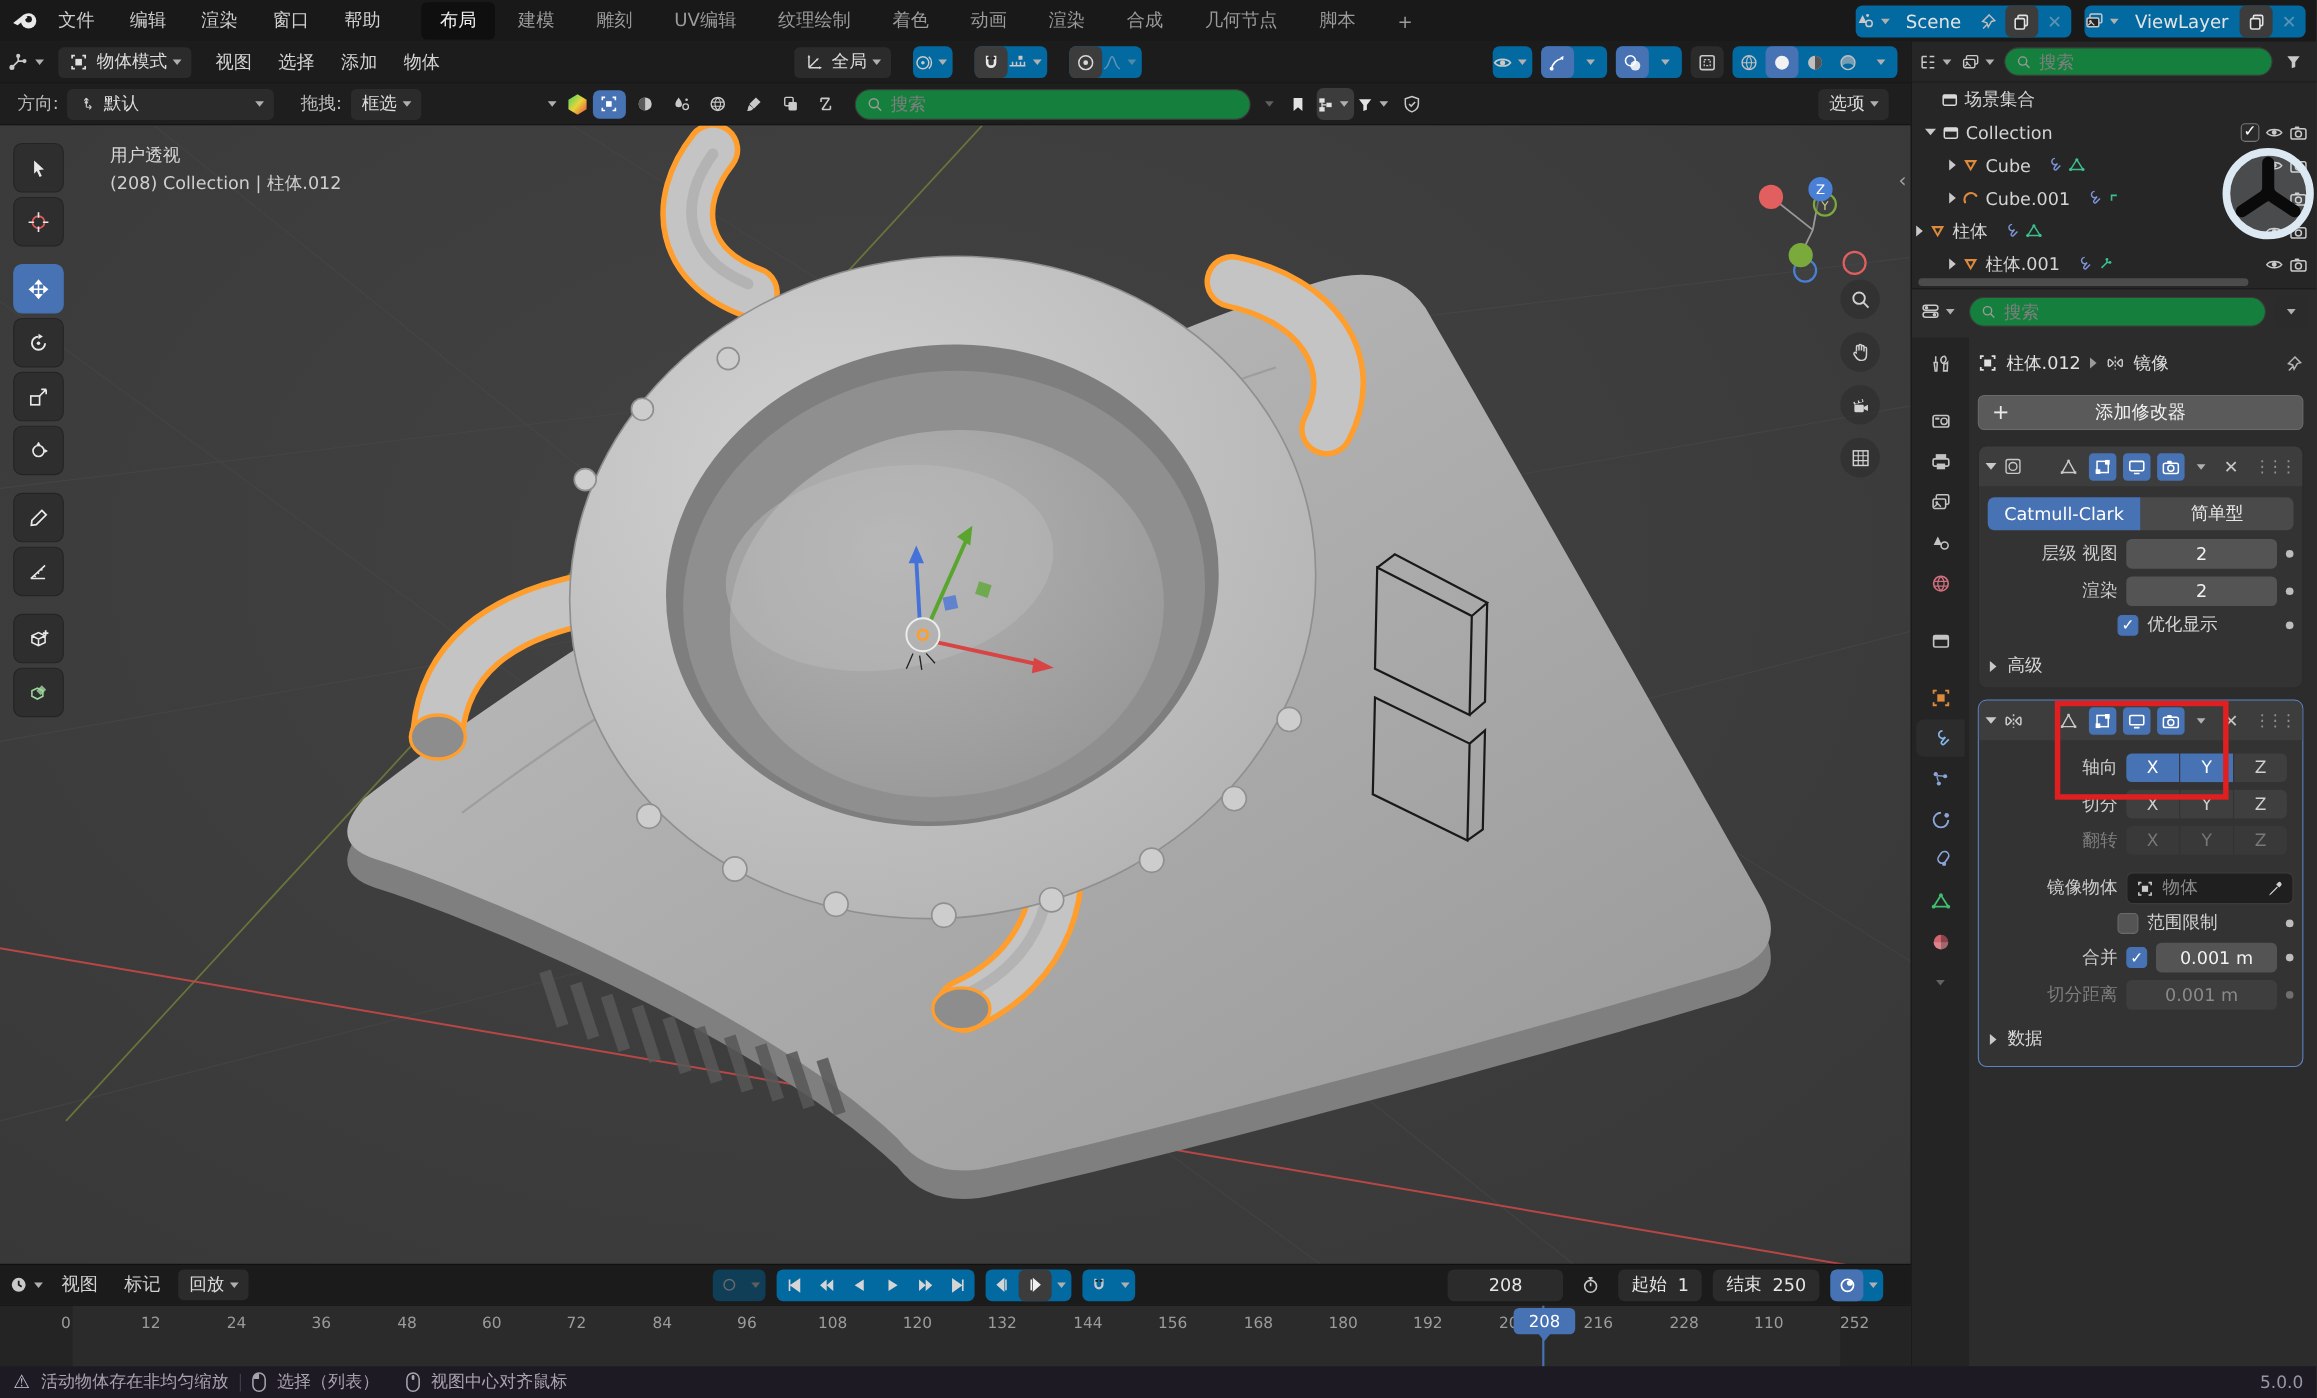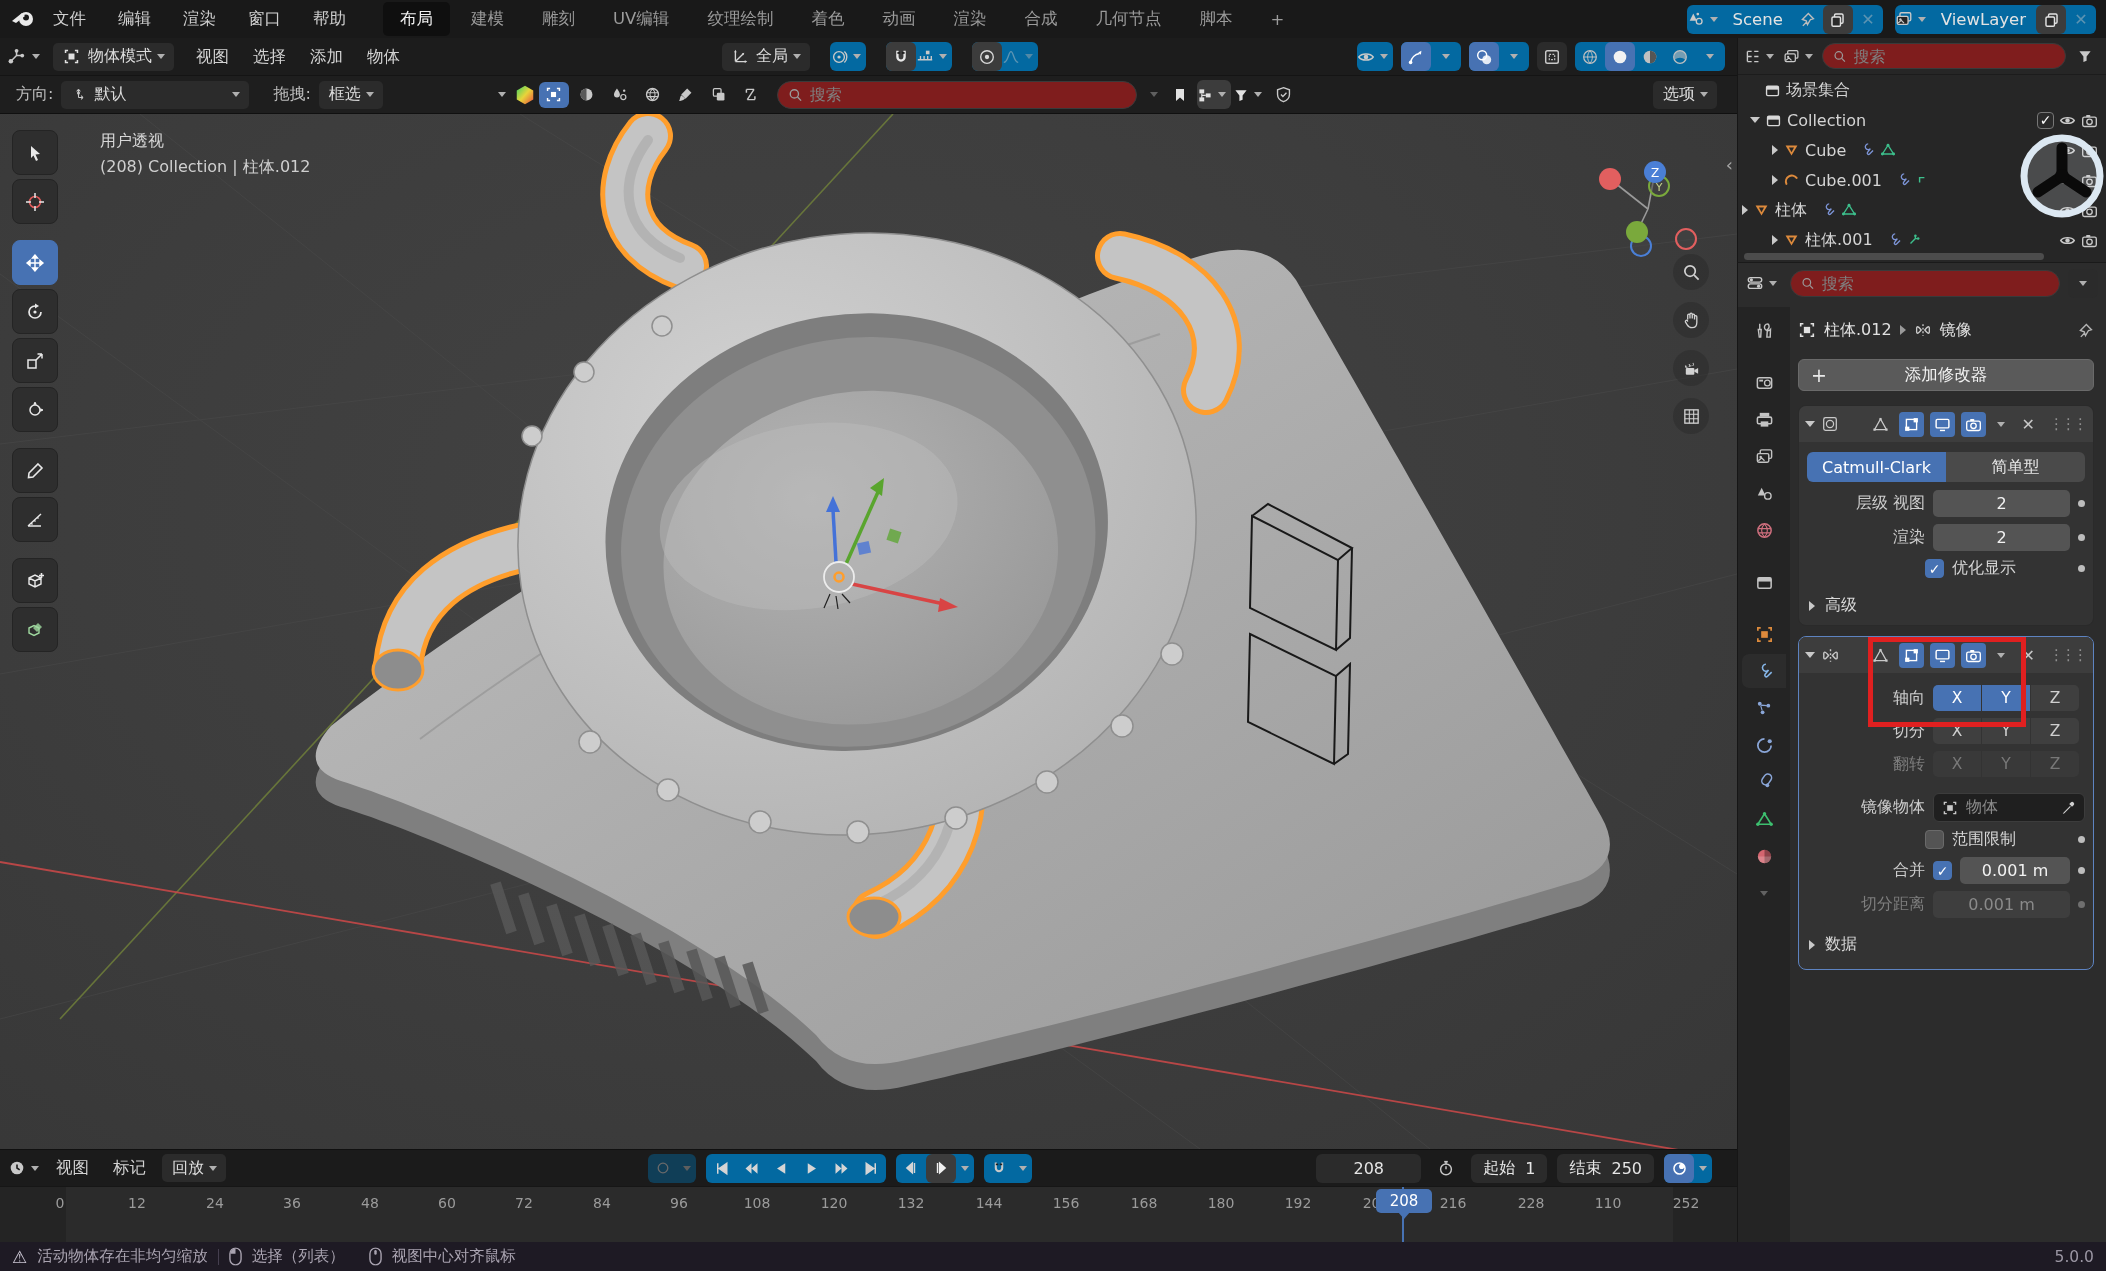--- a/index.html
+++ b/index.html
@@ -23,21 +23,21 @@
 .ibtn{height:29px;min-width:30px;display:flex;align-items:center;justify-content:center;border-radius:6px}
 .ibtn.lit{background:#3c3c3c}
 .ibtn.blue{background:#4772b3}
 .dim{opacity:.45}
 
 #vhead{left:0;top:38px;width:1737px;height:38px;background:#1c1c1c;display:flex;align-items:center;padding:0 8px;border-bottom:1px solid #141414}
 #tools-row{left:0;top:76px;width:1737px;height:38px;background:#1e1e1e;display:flex;align-items:center;padding:0 12px;border-bottom:1px solid #101010}
 .hmenu{padding:4px 12px;color:#d2d2d2;font-size:16.5px}
 .fieldlbl{color:#bdbdbd;margin:0 8px 0 4px}
 .drop{display:flex;align-items:center;background:#2b2b2b;border-radius:5px;height:28px;padding:0 4px 0 10px;color:#dcdcdc}
-.search{display:flex;align-items:center;background:#7f1d1d;border:1px solid #3a3a3a;border-radius:14px;height:28px;padding:0 10px;color:#8a8a8a;gap:7px}
+.search{display:flex;align-items:center;background:#15803d;border:1px solid #3a3a3a;border-radius:14px;height:28px;padding:0 10px;color:#8a8a8a;gap:7px}
 .search input{background:none;border:none;outline:none;color:#cfcfcf;font-size:16px;width:100%;font-family:inherit}
 .search input::placeholder{color:#7f7f7f}
 
 #viewport{left:0;top:114px;width:1737px;height:1035px;background:radial-gradient(ellipse at 46% 38%,#434343 0%,#3d3d3d 55%,#373737 100%);overflow:hidden}
 #vp-label{left:100px;top:14px;color:#d8d8d8;font-size:16px;line-height:26px}
 #vp-label .l2{color:#cfcfcf}
 #lefttools{left:12px;top:16px;width:48px;display:flex;flex-direction:column;gap:4px}
 .tbtn{width:46px;height:45px;background:#2e2e2e;border:1px solid #242424;border-radius:8px;display:flex;align-items:center;justify-content:center}
 .tbtn.act{background:#4772b3;border-color:#4772b3}
 .tgap{height:8px}

